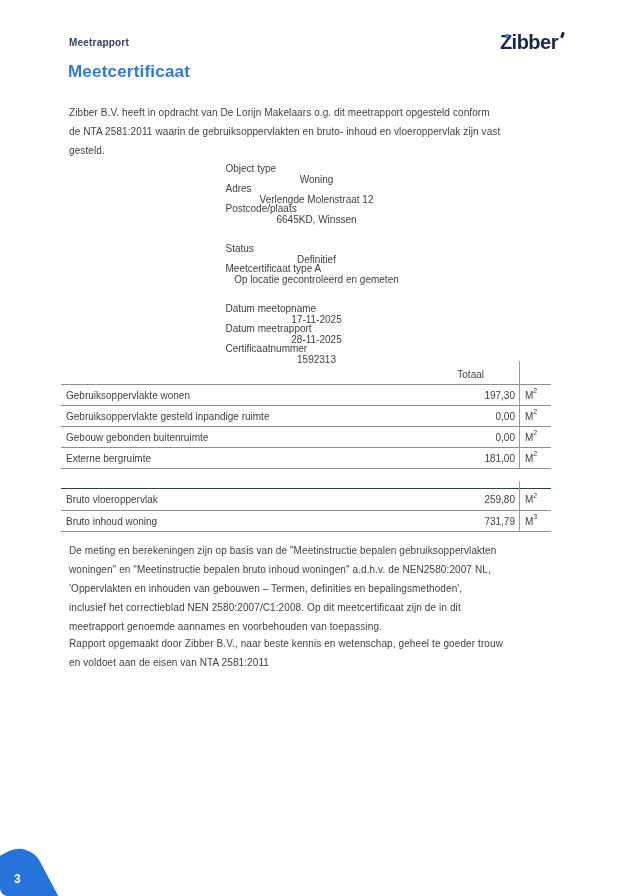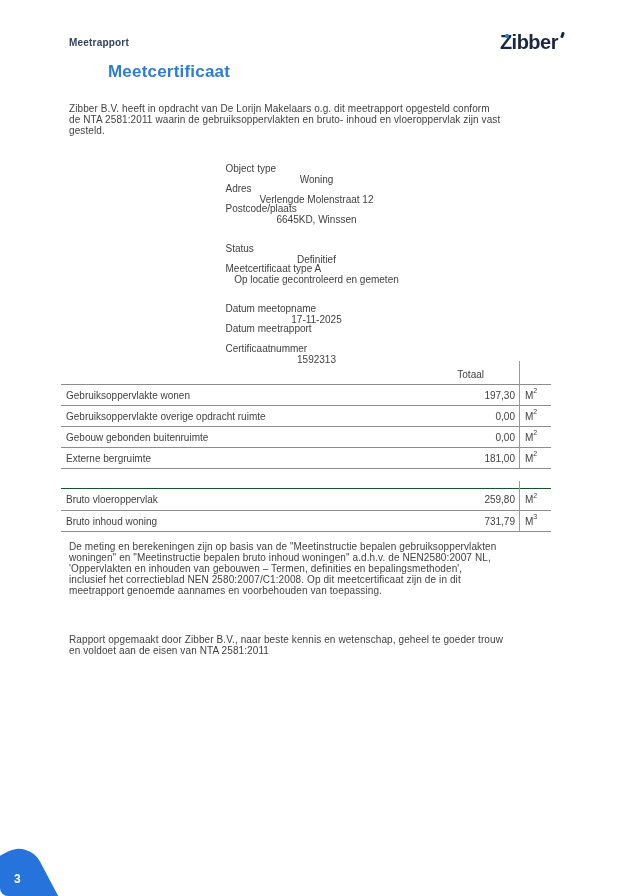--- a/index.html
+++ b/index.html
@@ -22,27 +22,27 @@
     color: #35425e;
   }
   .logo-wrap { position: absolute; right: 67px; top: 31px; width: 72px; height: 24px; }
   .logo-text { position: absolute; right: 6px; top: 0; font-size: 20px; font-weight: 800; letter-spacing: -0.5px; color: #1b2742; }
   .logo-idot { position: absolute; left: 13px; top: 3px; width: 4px; height: 4px; border-radius: 1.5px; background: #2e7cd9; }
   .logo-tick { position: absolute; right: 0px; top: 1px; width: 3px; height: 6px; border-radius: 1px; background: #1b2742; transform: rotate(18deg); }
 
   
   .title {
     position: absolute; left: 68px; top: 62px;
-    font-size: 17px; font-weight: 700; color: #2e7cd9; letter-spacing: .2px; margin-left: 40px;
+    font-size: 17px; font-weight: 700; color: #2e7cd9; letter-spacing: .2px;
   }
 
   
   .para {
     position: absolute; left: 69px; width: 494px;
-    font-size: 10px; line-height: 11px; color: #414141;
+    font-size: 10px; line-height: 19px; color: #414141;
     white-space: pre-line; letter-spacing: .1px;
   }
   .para-intro { top: 103px; }
   .para-method { top: 541px; }
   .para-declaration { top: 634px; }
 
   
   .details { position: absolute; left: 73px; top: 163px; width: 487px; font-size: 10px; }
   .d-row { display: flex; height: 20px; align-items: center; flex-direction: column; }
   .d-row.gap-above { margin-top: 20px; }
@@ -115,40 +115,41 @@
     <div class="d-row">
       <span class="d-label">Meetcertificaat type A</span>
       <span class="d-value">Op locatie gecontroleerd en gemeten</span>
     </div>
     <div class="d-row gap-above">
       <span class="d-label">Datum meetopname</span>
       <span class="d-value">17-11-2025</span>
     </div>
     <div class="d-row">
       <span class="d-label">Datum meetrapport</span>
+      <span class="d-value">28-11-2025</span>
     </div>
     <div class="d-row">
       <span class="d-label">Certificaatnummer</span>
       <span class="d-value">1592313</span>
     </div>
   </div>
 
   <div class="mtable mtable-totals">
     <div class="vline"></div>
     <div class="t-header">
       <span class="t-header-label">Totaal</span>
       <span class="t-header-unit"></span>
     </div>
     <div class="t-row">
       <span class="t-label">Gebruiksoppervlakte wonen</span>
       <span class="t-value">197,30</span>
       <span class="t-unit"><span>M</span><sup>2</sup></span>
     </div>
     <div class="t-row">
-      <span class="t-label">Gebruiksoppervlakte overige opdracht ruimte</span>
+      <span class="t-label">Gebruiksoppervlakte gesteld inpandige ruimte</span>
       <span class="t-value">0,00</span>
       <span class="t-unit"><span>M</span><sup>2</sup></span>
     </div>
     <div class="t-row">
       <span class="t-label">Gebouw gebonden buitenruimte</span>
       <span class="t-value">0,00</span>
       <span class="t-unit"><span>M</span><sup>2</sup></span>
     </div>
     <div class="t-row">
       <span class="t-label">Externe bergruimte</span>

